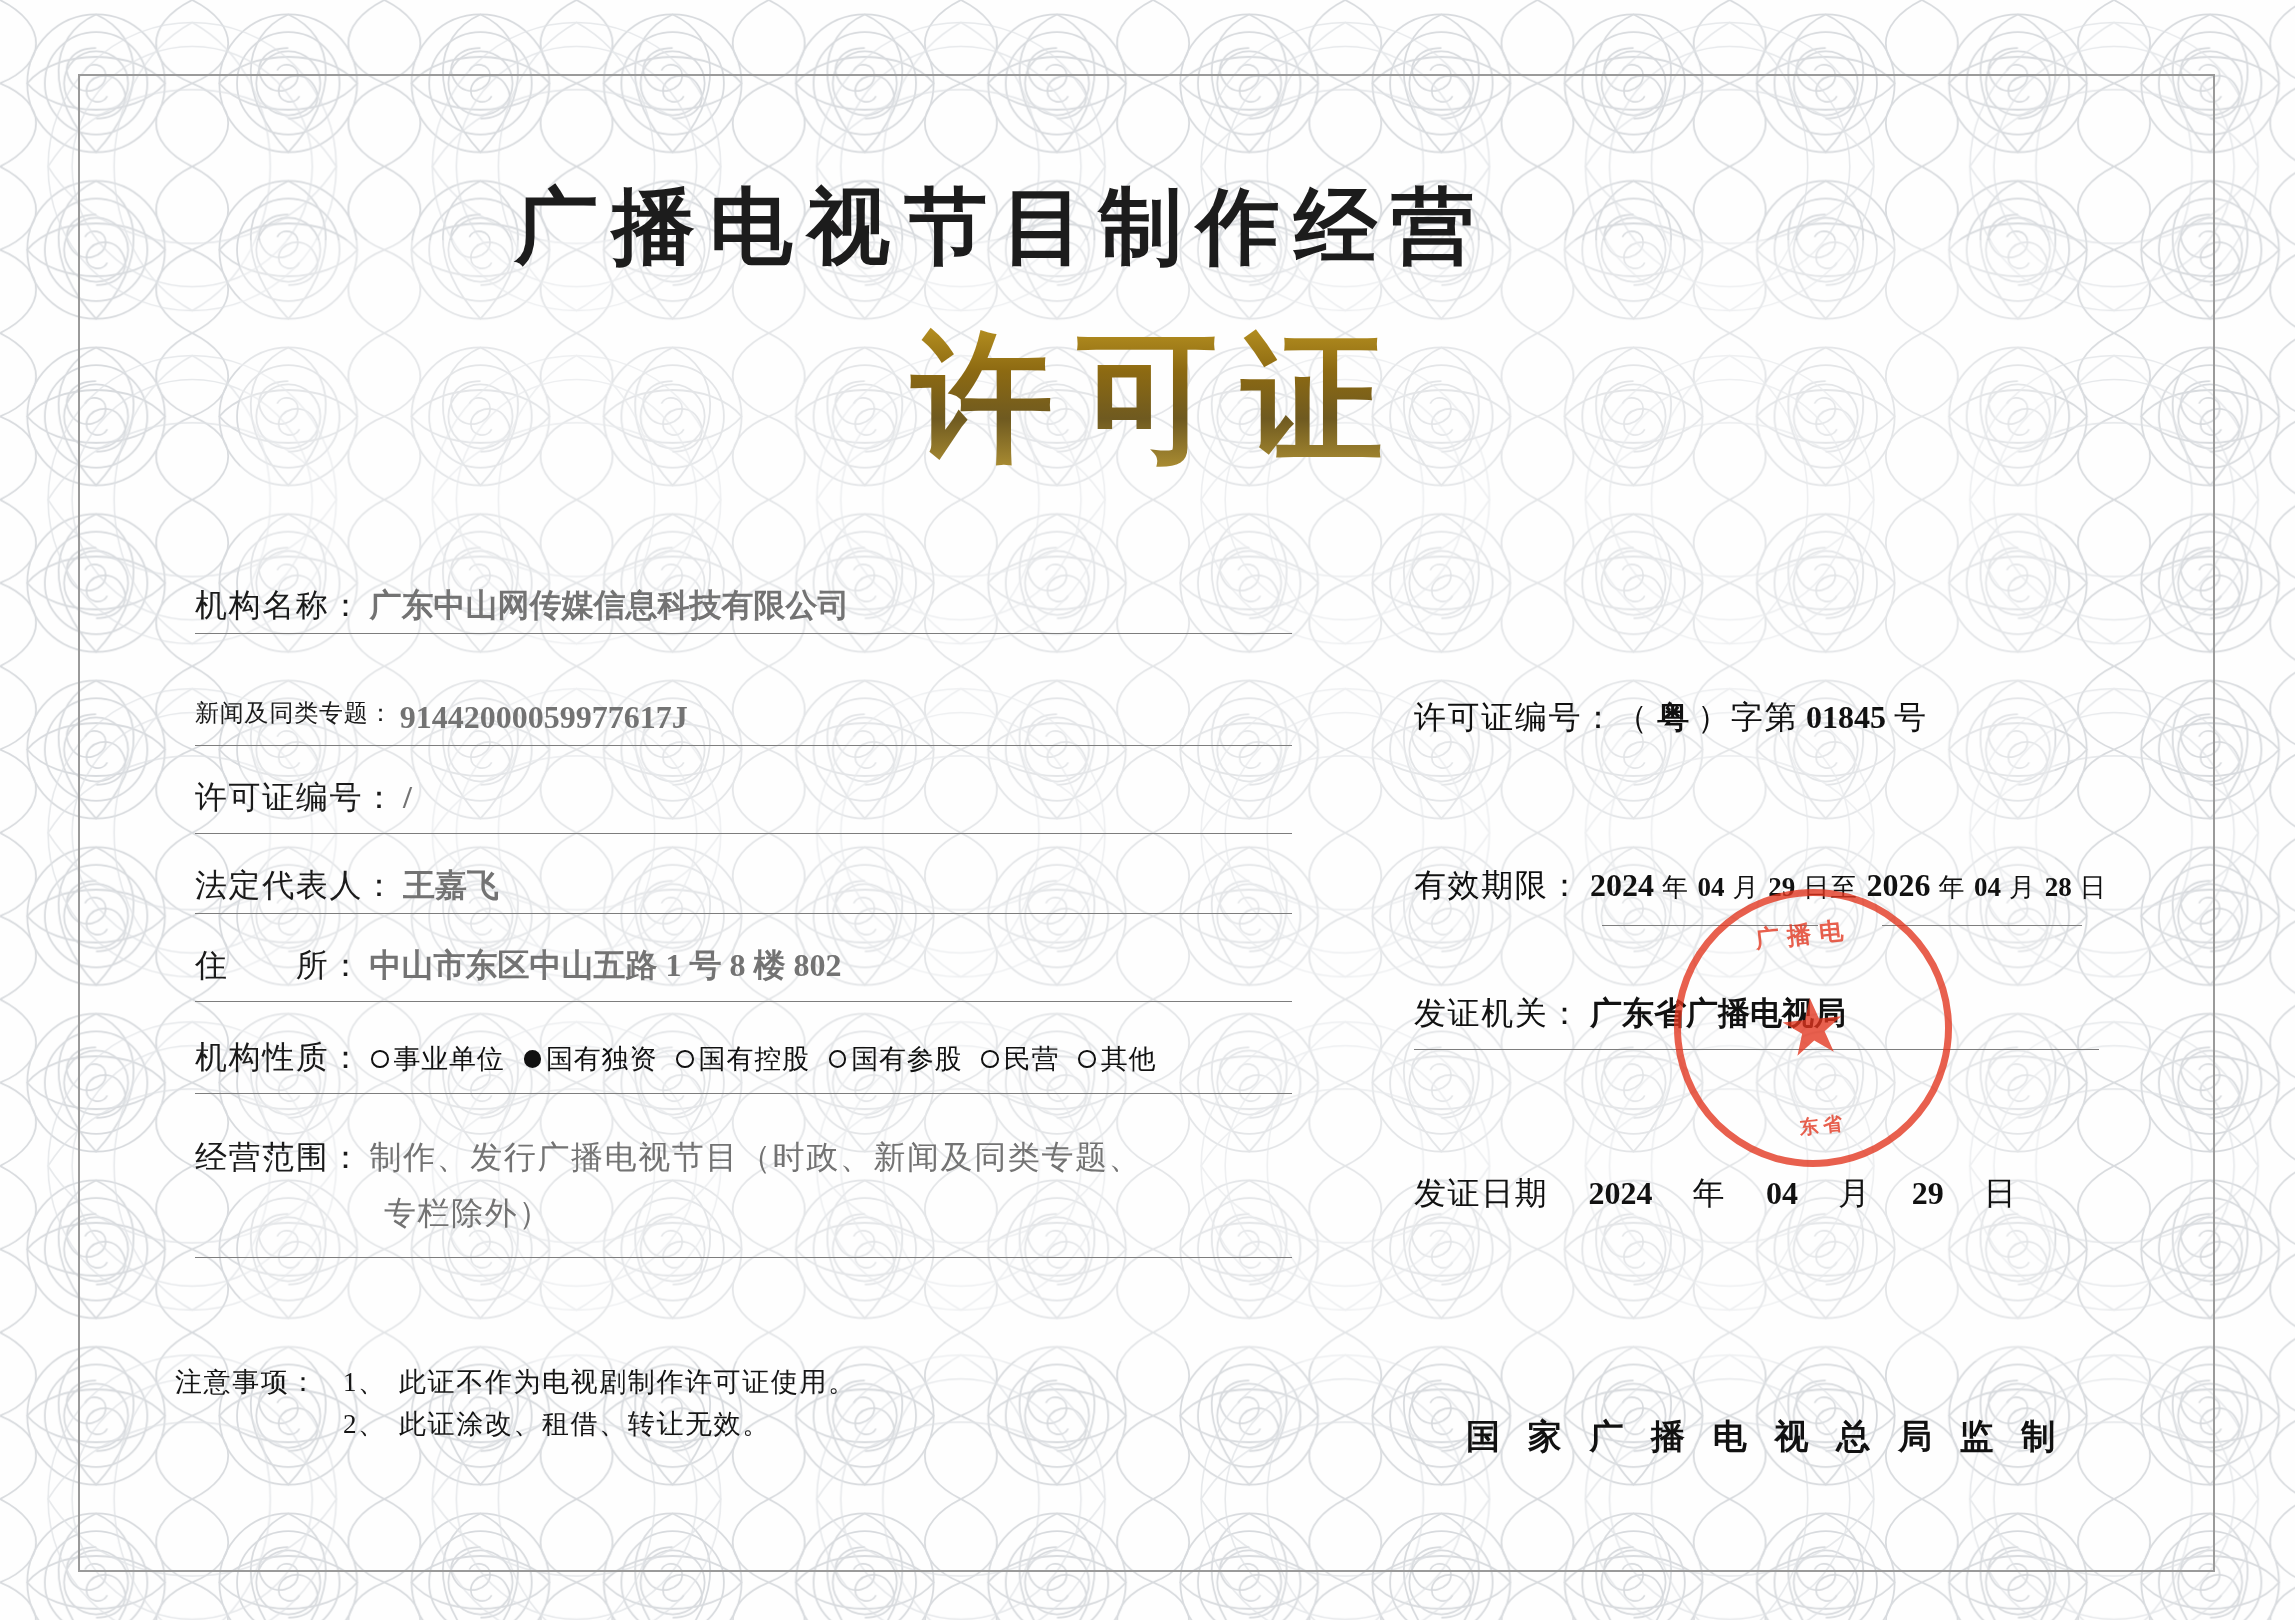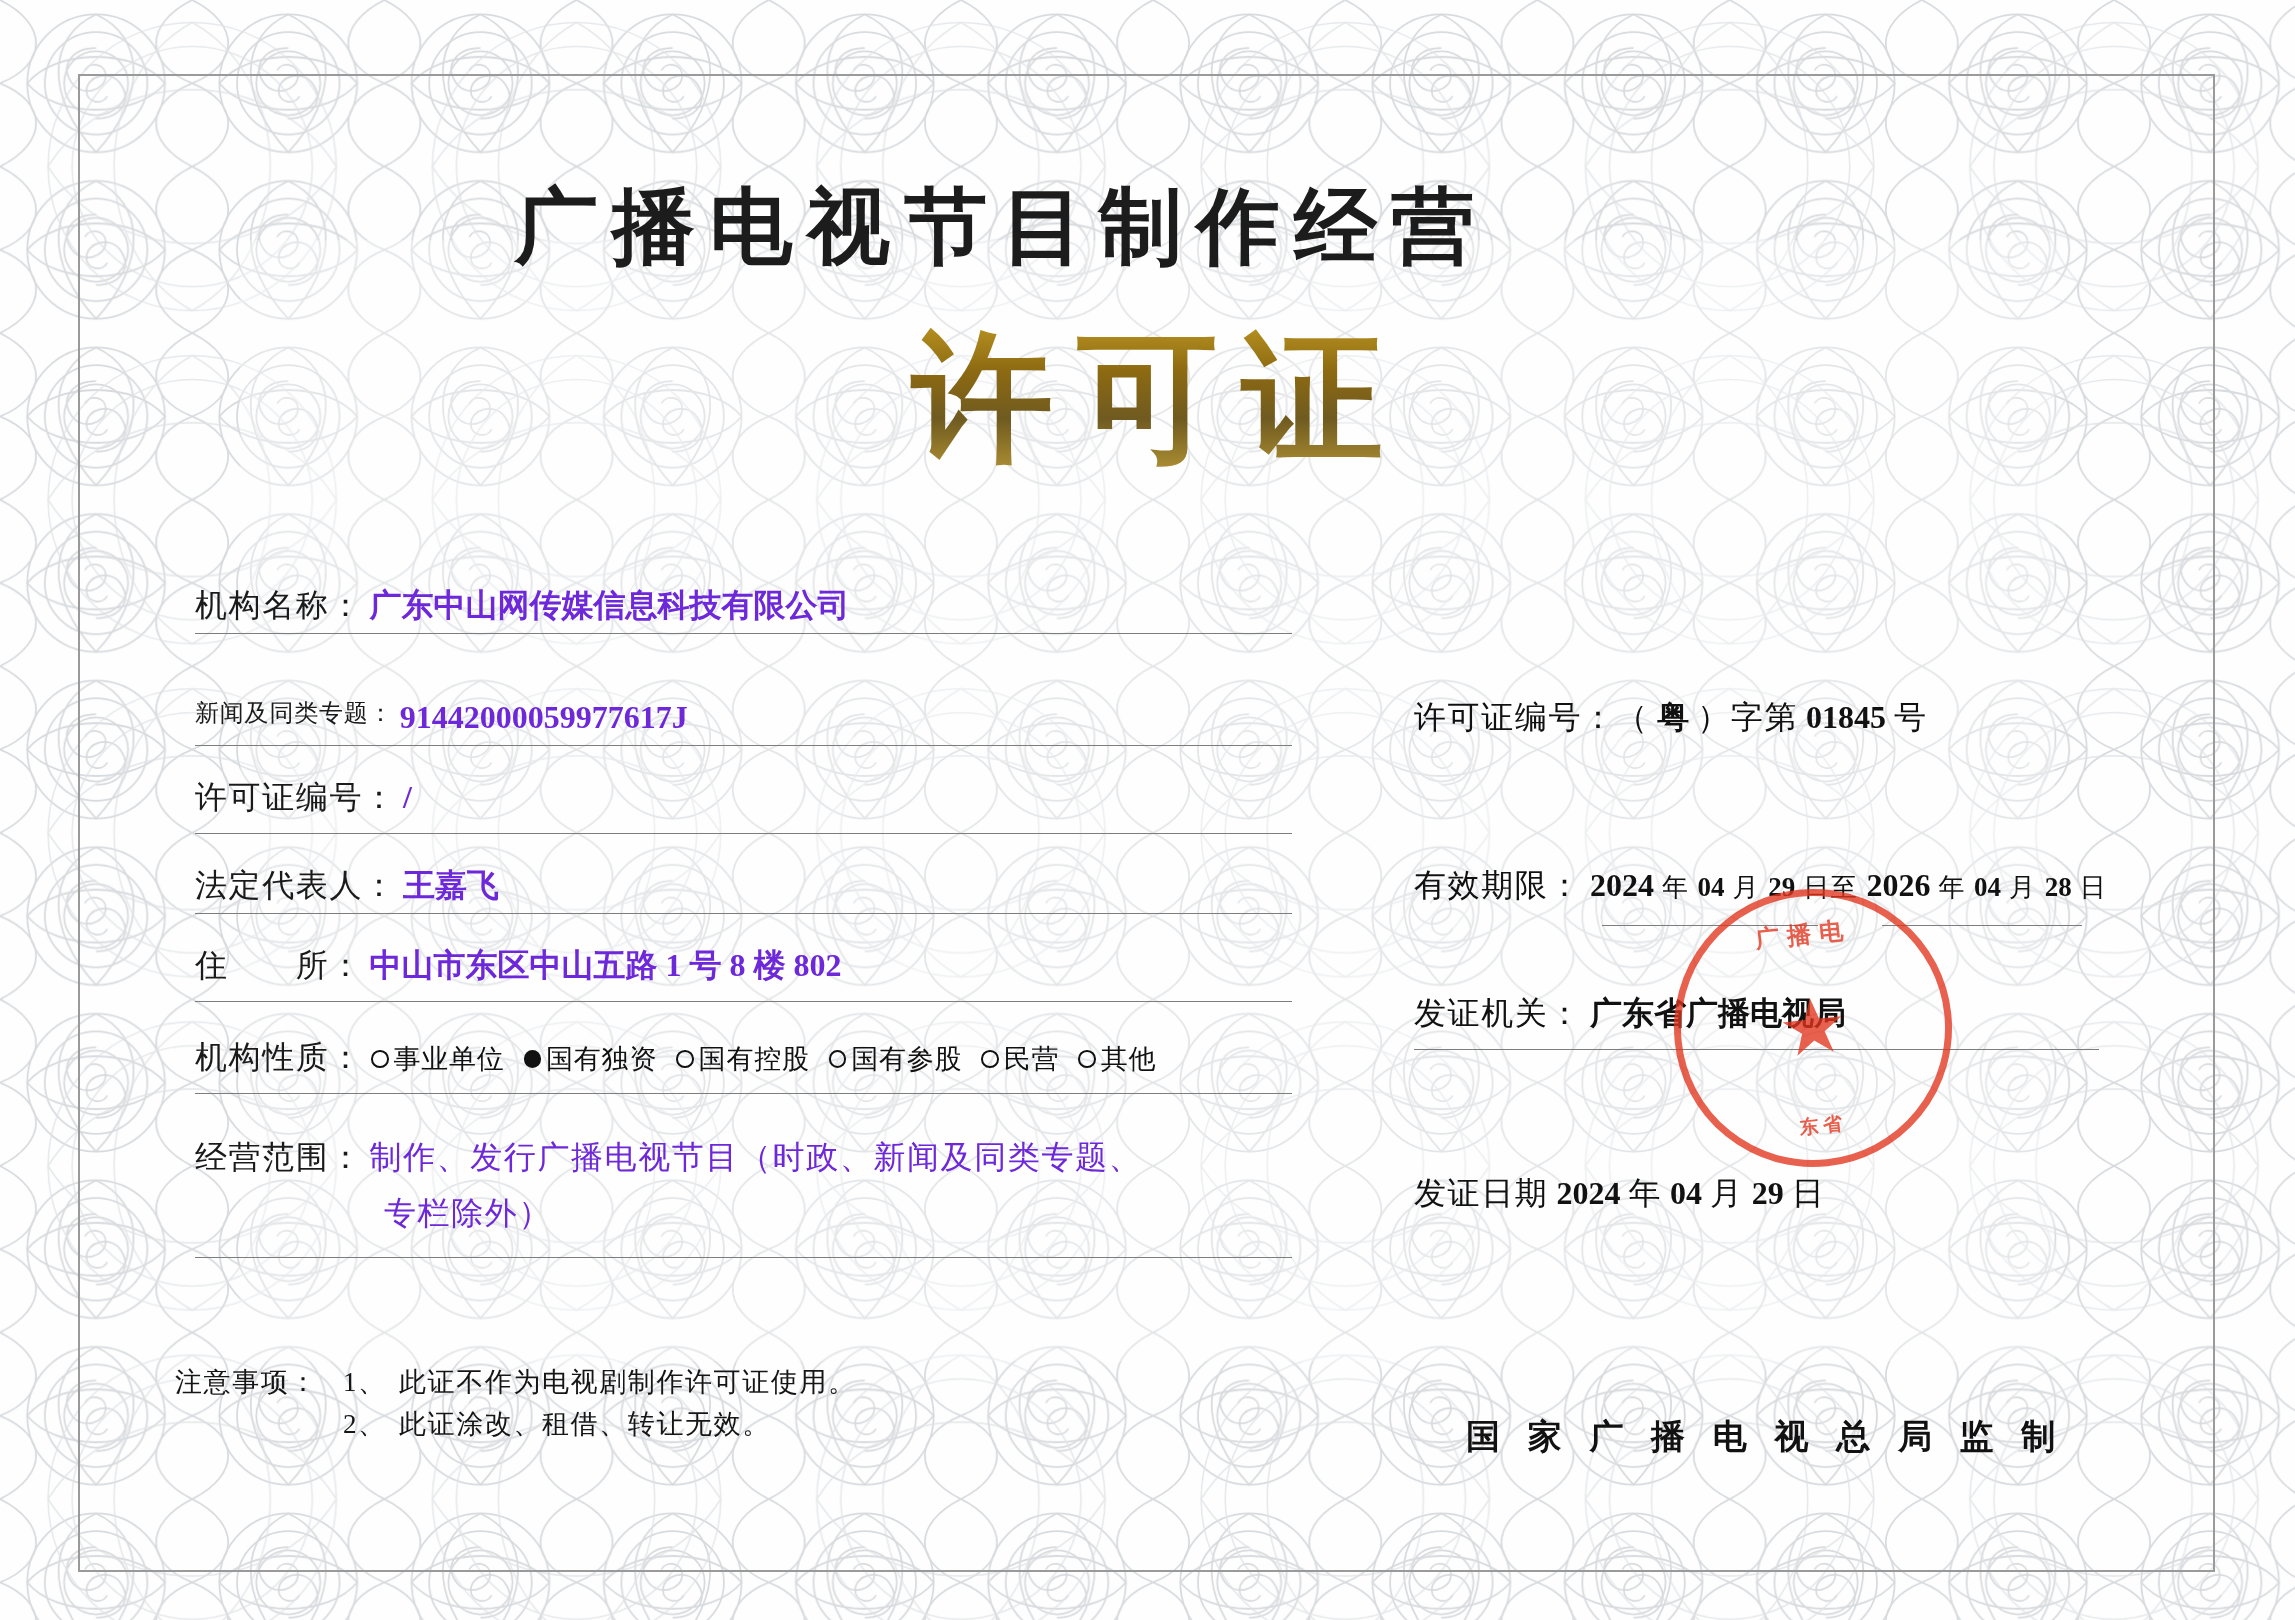--- a/index.html
+++ b/index.html
@@ -84,21 +84,21 @@
   }
   .flabel {
     font-size: 32px;
     color: #1a1a1a;
     letter-spacing: 1.6px;
     line-height: 1;
     padding-bottom: 4.8px;
   }
   .fvalue {
     font-size: 32px;
-    color: #6d28d9;
+    color: #737373;
     font-weight: 700;
     line-height: 1;
     padding-bottom: 4.8px;
     padding-left: 6.4px;
   }
   .fvalue.thin {
     font-weight: 400;
     letter-spacing: 1.6px;
   }
   .underline {
@@ -140,21 +140,21 @@
     border: 2.4px solid #111;
     border-radius: 50%;
     box-sizing: border-box;
   }
   .bullet.filled { background: #111; }
 
   
   #r-licno { position: absolute; left: 1414px; top: 701px; display: flex; align-items: flex-start; }
   #r-valid { position: absolute; left: 1414px; top: 869px; display: flex; align-items: flex-end; }
   #r-issuer{ position: absolute; left: 1414px; top: 997px; display: flex; align-items: flex-end; }
-  #r-date  { position: absolute; left: 1414px; top: 1177px; display: flex; align-items: flex-end; }
+  #r-date  { position: absolute; left: 1414px; top: 1177px; display: flex; align-items: flex-end; gap: 32px; }
 
   .rv { font-size: 32px; font-weight: 700; color: #111; padding: 0 8px 4.8px 8px; line-height: 1; }
   .rv.small { font-size: 27px; }
   .rl { font-size: 32px; color: #111; letter-spacing: 1.6px; padding-bottom: 4.8px; line-height: 1; }
 
   
   .stamp {
     position: absolute;
     left: 1674px;
     top: 889px;

